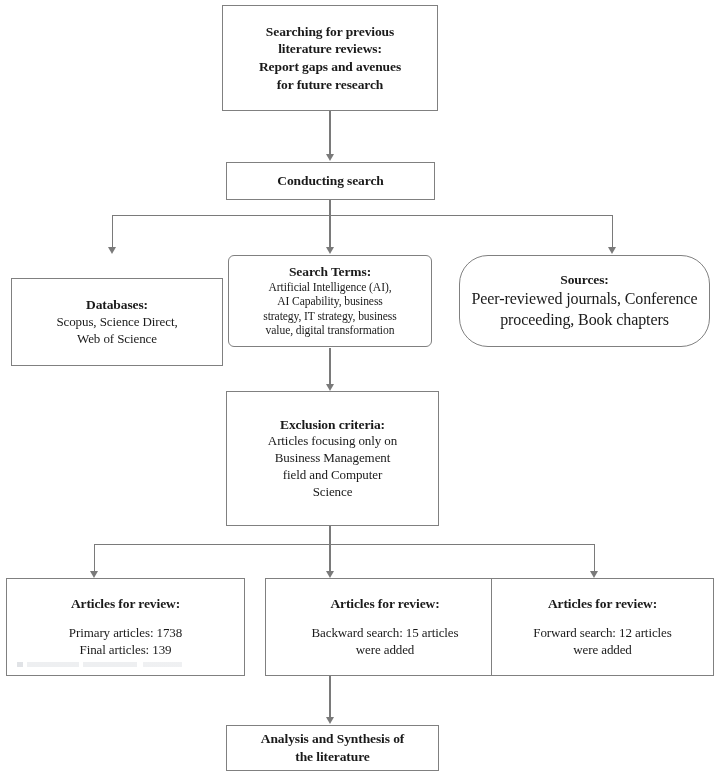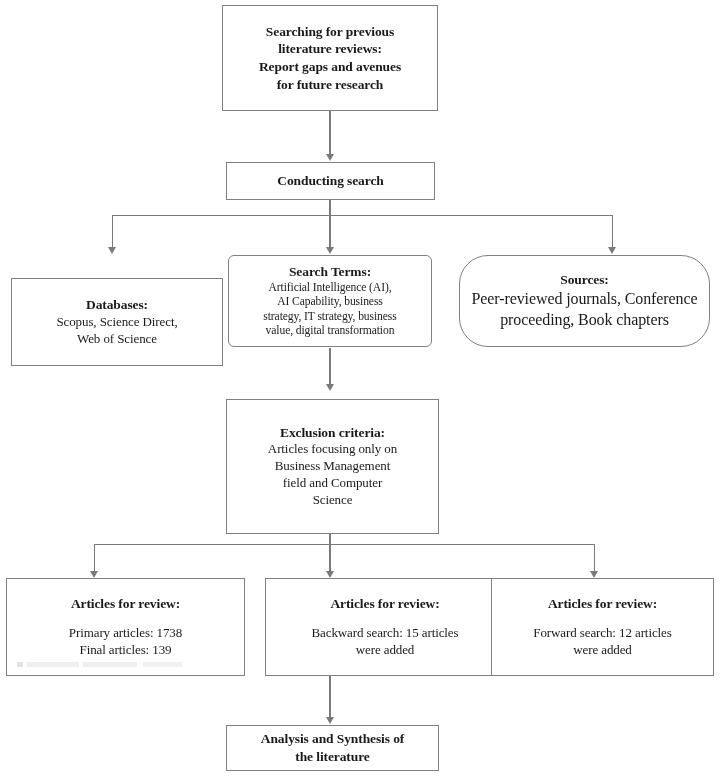--- a/index.html
+++ b/index.html
@@ -138,21 +138,21 @@
 strategy, IT strategy, business
 value, digital transformation</div>
   </div>
 
   <div class="node" style="left:459px; top:255px; width:251px; height:92px;border-radius:29px;">
     <div class="hd">Sources:</div>
     <div class="bd mid">Peer-reviewed journals, Conference
 proceeding, Book chapters</div>
   </div>
 
-  <div class="node" style="left:226px; top:391px; width:213px; height:135px;margin-top:8px;">
+  <div class="node" style="left:226px; top:391px; width:213px; height:135px;">
     <div class="hd">Exclusion criteria:</div>
     <div class="bd">Articles focusing only on
 Business Management
 field and Computer
 Science</div>
   </div>
 
   <div class="node titled-gap" style="left:6px; top:578px; width:239px; height:98px;">
     <div class="hd">Articles for review:</div>
     <div class="bd">Primary articles:  1738

